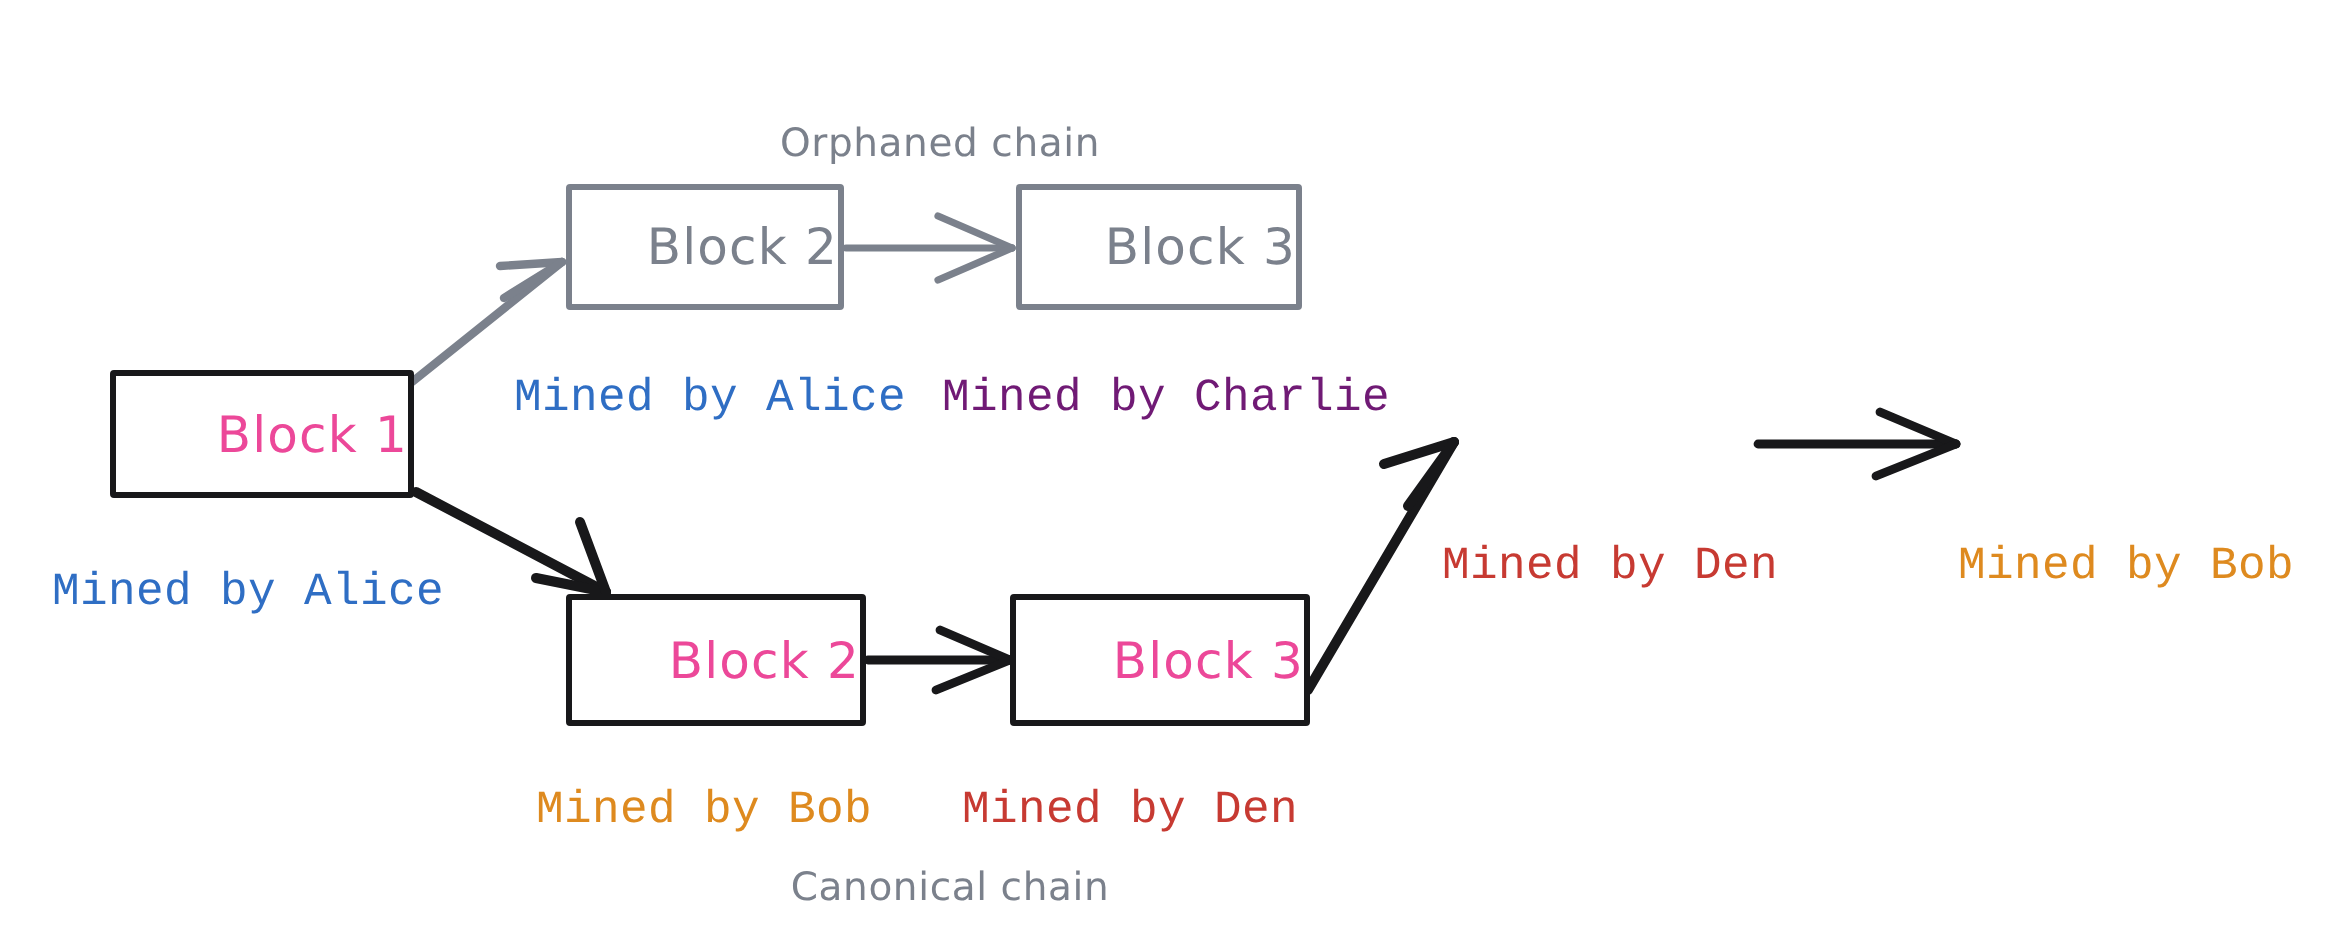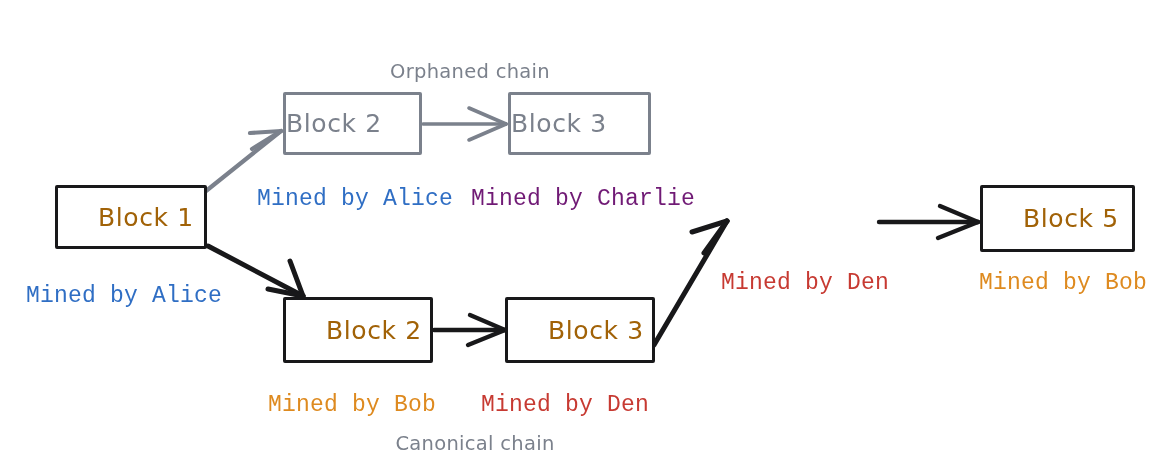--- a/index.html
+++ b/index.html
@@ -22,40 +22,40 @@
     top: 0;
     width: 1168px;
     height: 476px;
     pointer-events: none;
   }
   .block {
     position: absolute;
     box-sizing: border-box;
     display: flex;
     align-items: center;
-    justify-content: flex-start;
+    justify-content: flex-end;
     background: #ffffff;
     z-index: 3;
   }
   .block-canonical {
     border: 3.5px solid #18181a;
     border-radius: 2px;
   }
   .block-orphan {
     border: 3px solid #7b818c;
     border-radius: 2px;
   }
   .block-label {
     font-family: "DejaVu Sans", sans-serif;
     font-size: 25px;
     letter-spacing: 0.6px;
     white-space: nowrap;
     line-height: 1;
   }
-  .block-canonical .block-label { color: #a16207; margin-left: 40px; }
+  .block-canonical .block-label { color: #ec4899; margin-left: 40px; }
   .block-orphan .block-label { color: #7b818c; }
 
   .miner-label {
     position: absolute;
     font-family: Liberation Mono, monospace;
     font-size: 23px;
     white-space: nowrap;
     transform: translateX(-50%);
     letter-spacing: 0.2px;
     line-height: 1;
@@ -134,23 +134,20 @@
 
   <div class="block block-canonical" style="left:283px; top:297px; width:150px; height:66px;">
     <span class="block-label">Block 2</span>
   </div>
 
   <div class="block block-canonical" style="left:505px; top:297px; width:150px; height:66px;">
     <span class="block-label">Block 3</span>
   </div>
 
 
-  <div class="block block-canonical" style="left:980px; top:185px; width:155px; height:67px;">
-    <span class="block-label">Block 5</span>
-  </div>
 
   <div class="miner-label" style="left:124px; top:285px; color:#2f6ec4;">Mined by Alice</div>
   <div class="miner-label" style="left:355px; top:188px; color:#2f6ec4;">Mined by Alice</div>
   <div class="miner-label" style="left:583px; top:188px; color:#701a75;">Mined by Charlie</div>
   <div class="miner-label" style="left:352px; top:394px; color:#de8a1f;">Mined by Bob</div>
   <div class="miner-label" style="left:565px; top:394px; color:#c73a32;">Mined by Den</div>
   <div class="miner-label" style="left:805px; top:272px; color:#c73a32;">Mined by Den</div>
   <div class="miner-label" style="left:1063px; top:272px; color:#de8a1f;">Mined by Bob</div>
 
 </div>

